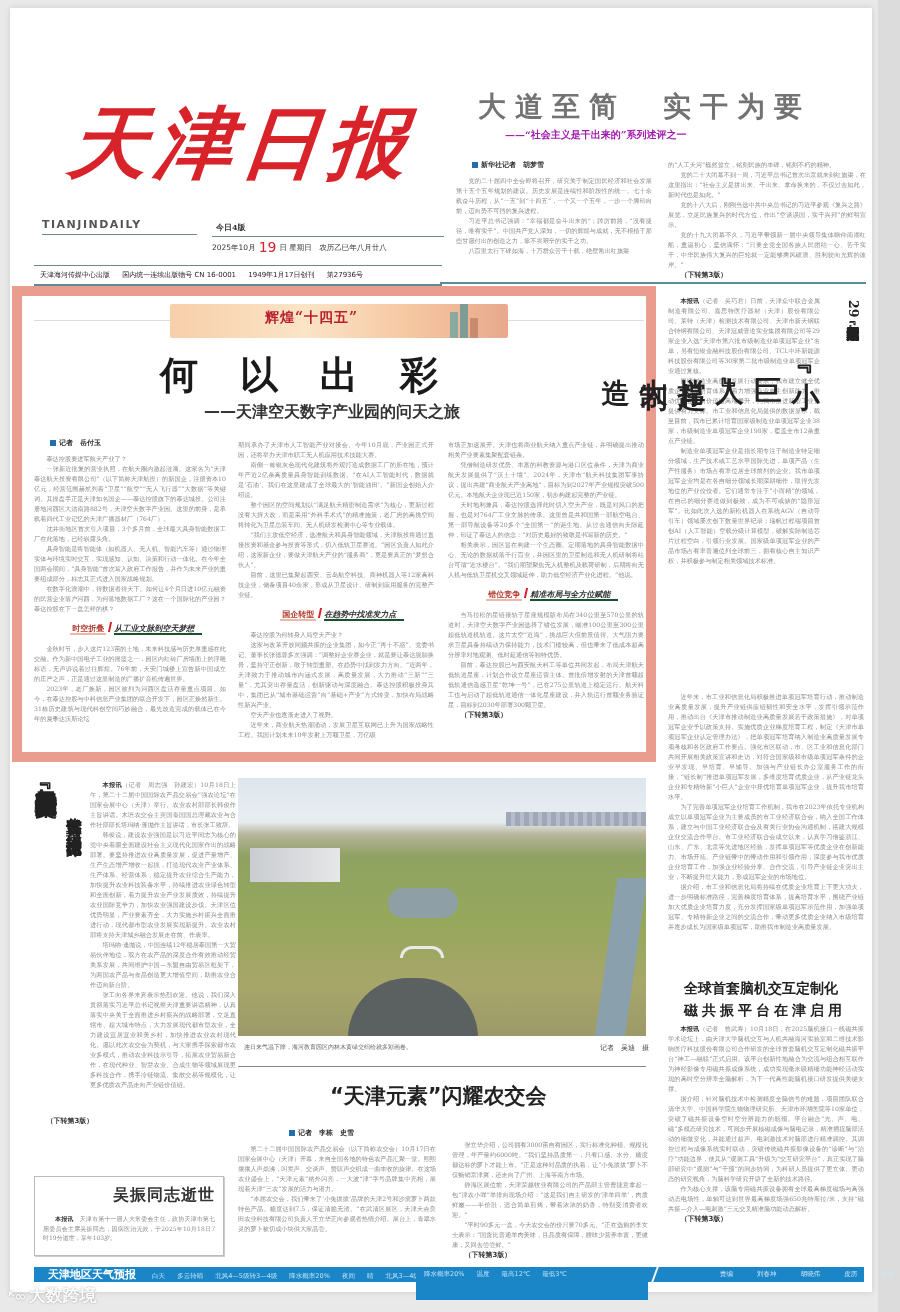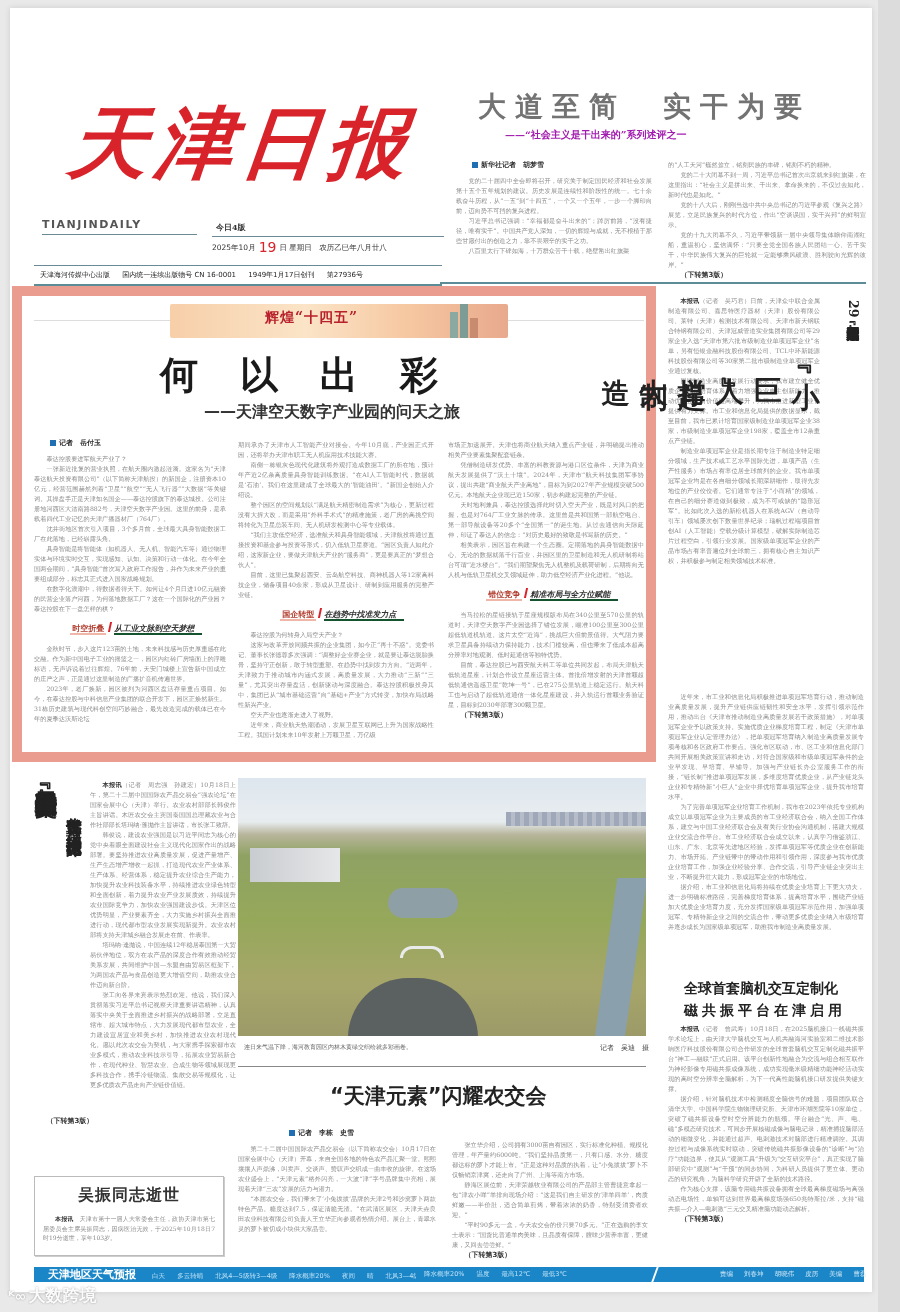--- a/index.html
+++ b/index.html
@@ -79,32 +79,32 @@
   .cap-credit { position: absolute; left: 600px; top: 1043px; font-family: "DejaVu Sans", sans-serif; font-size: 7px; color: #444; }
   .photo-rule { position: absolute; left: 238px; top: 1066px; width: 408px; height: 1px; background: #888; }
 
   .hl4 { position: absolute; left: 330px; top: 1082px; font-family: "DejaVu Sans", sans-serif; font-size: 21px; font-weight: bold; color: #222; white-space: nowrap; }
   .t4-by { position: absolute; left: 252px; top: 1128px; padding-left: 37px; }
   .t4-c1 { position: absolute; left: 238px; top: 1144px; width: 198px; }
   .t4-c2 { position: absolute; left: 452px; top: 1140px; width: 196px; }
 
   
   .obit { position: absolute; left: 34px; top: 1176px; width: 190px; height: 80px; border: 1px solid #bbb; box-shadow: 1px 1px 0 #ccc; padding: 6px 8px; }
-  .obit .t { font-family: "DejaVu Sans", sans-serif; font-size: 16px; font-weight: bold; color: #333; text-align: center; letter-spacing: 1px; margin: 2px 0 8px; }
+  .obit .t { font-family: "DejaVu Sans", sans-serif; font-size: 16px; font-weight: bold; color: #333; text-align: right; letter-spacing: 1px; margin: 2px 0 8px; }
   .obit .txt { font-size: 6px; line-height: 9.5px; }
 
   
   .weather { position: absolute; left: 34px; top: 1267px; width: 382px; height: 15px; background: #1a86c8; font-family: "DejaVu Sans", sans-serif; font-size: 6.5px; color: #bfe1f5; white-space: nowrap; padding-left: 14px; line-height: 15px; overflow: hidden; }
   .weather .w-title { color: #fff; font-weight: bold; font-size: 11px; margin-right: 14px; }
   .weather span { margin-right: 10px; }
-  .weather2 { position: absolute; left: 416px; top: 1267px; width: 232px; height: 15px; background: #1a86c8; font-family: "DejaVu Sans", sans-serif; font-size: 6.5px; color: #bfe1f5; white-space: nowrap; line-height: 15px; padding-left: 8px; }
+  .weather2 { position: absolute; left: 416px; top: 1267px; width: 232px; height: 33px; background: #1a86c8; font-family: "DejaVu Sans", sans-serif; font-size: 6.5px; color: #bfe1f5; white-space: nowrap; line-height: 15px; padding-left: 8px; }
   .weather2 span { margin-right: 10px; }
   .editors { position: absolute; left: 648px; top: 1267px; width: 216px; height: 15px; background: #1a86c8; font-family: "DejaVu Sans", sans-serif; font-size: 6.5px; color: #cfe7f6; white-space: nowrap; line-height: 15px; padding-left: 72px; }
   .editors::before { content: ""; position: absolute; left: 6px; top: 0; width: 2px; height: 15px; background: #fff; transform: skewX(-20deg); }
-  .editors span { margin-right: 9px; }
+  .editors span { margin-right: 22px; }
 
   
   .watermark { position: absolute; left: 8px; top: 1284px; font-family: "DejaVu Sans", sans-serif; font-size: 17px; color: rgba(255,255,255,0.95); font-weight: bold; text-shadow: 0 0 2px rgba(0,0,0,0.35); white-space: nowrap; }
   .watermark .wm-icon { font-size: 14px; margin-right: 2px; }
 </style>
 </head>
 <body>
 
 <div class="rshade"></div>
 

